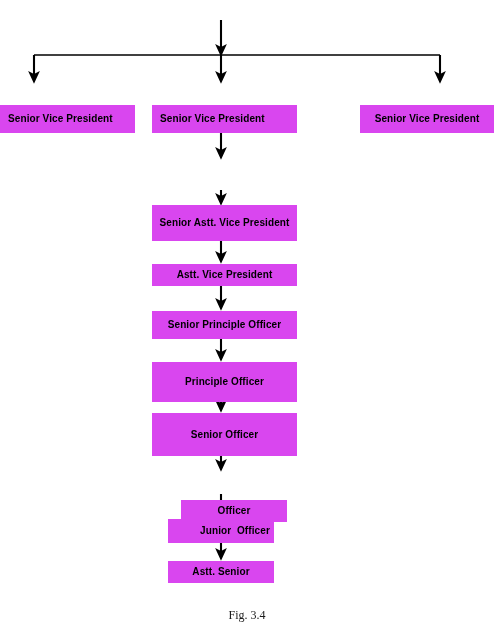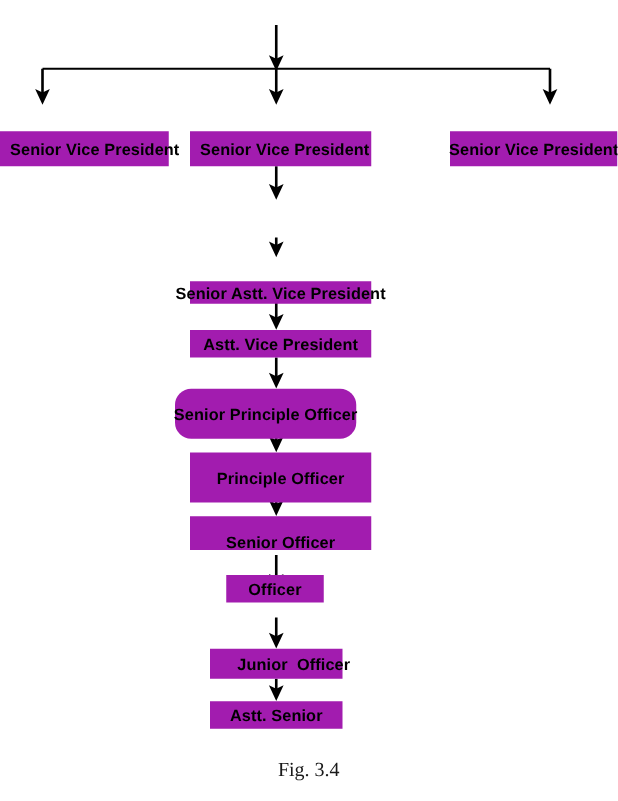--- a/index.html
+++ b/index.html
@@ -21,58 +21,58 @@
   #connectors {
     position: absolute;
     left: 0;
     top: 0;
     width: 494px;
     height: 641px;
     pointer-events: none;
   }
   .node {
     position: absolute;
-    background: #a21caf;
+    background: #d946ef;
     box-sizing: border-box;
     display: flex;
     align-items: center;
     color: #000000;
     font-weight: bold;
-    font-size: 13px;
+    font-size: 10px;
     letter-spacing: 0.1px;
     line-height: 1;
     white-space: pre;
   }
   .node.c { justify-content: center; }
   .node.l { justify-content: flex-start; padding-left: 8px; }
 
   
   .n0 { left: 0px;   top: 105px; width: 135px; height: 28px; }
   .n1 { left: 152px; top: 105px; width: 145px; height: 28px; }
   .n2 { left: 360px; top: 105px; width: 134px; height: 28px; }
 
   
   .n3  { left: 152px; top: 160px; width: 145px; height: 30px; }
-  .n4  { left: 152px; top: 205px; width: 145px; height: 18px; margin-top: 20px; }
+  .n4  { left: 152px; top: 205px; width: 145px; height: 36px; }
   .n5  { left: 152px; top: 264px; width: 145px; height: 22px; align-items: center; }
-  .n6  { left: 140px; top: 311px; width: 145px; height: 40px; border-radius: 13px; }
+  .n6  { left: 152px; top: 311px; width: 145px; height: 28px; }
   .n7  { left: 152px; top: 362px; width: 145px; height: 40px; }
-  .n8  { left: 152px; top: 413px; width: 145px; height: 27px; align-items: flex-end; }
-  .n9  { left: 181px; top: 460px; width: 78px;  height: 22px; }
+  .n8  { left: 152px; top: 413px; width: 145px; height: 43px; }
+  .n9  { left: 181px; top: 500px; width: 106px;  height: 22px; }
   .n10 { left: 168px; top: 519px; width: 106px; height: 24px; padding-left: 28px; }
   .n11 { left: 168px; top: 561px; width: 106px; height: 22px; }
 
   .caption {
     position: absolute;
     left: 0;
     top: 608px;
     width: 494px;
     text-align: center;
     font-family: "Liberation Serif", serif;
-    font-size: 16px;
+    font-size: 12px;
     color: #1a1a1a;
   }
 </style>
 </head>
 <body>
 
 <div id="chart">
 
   <svg id="connectors" viewBox="0 0 494 641" width="494" height="641" aria-hidden="true">
     <defs>

